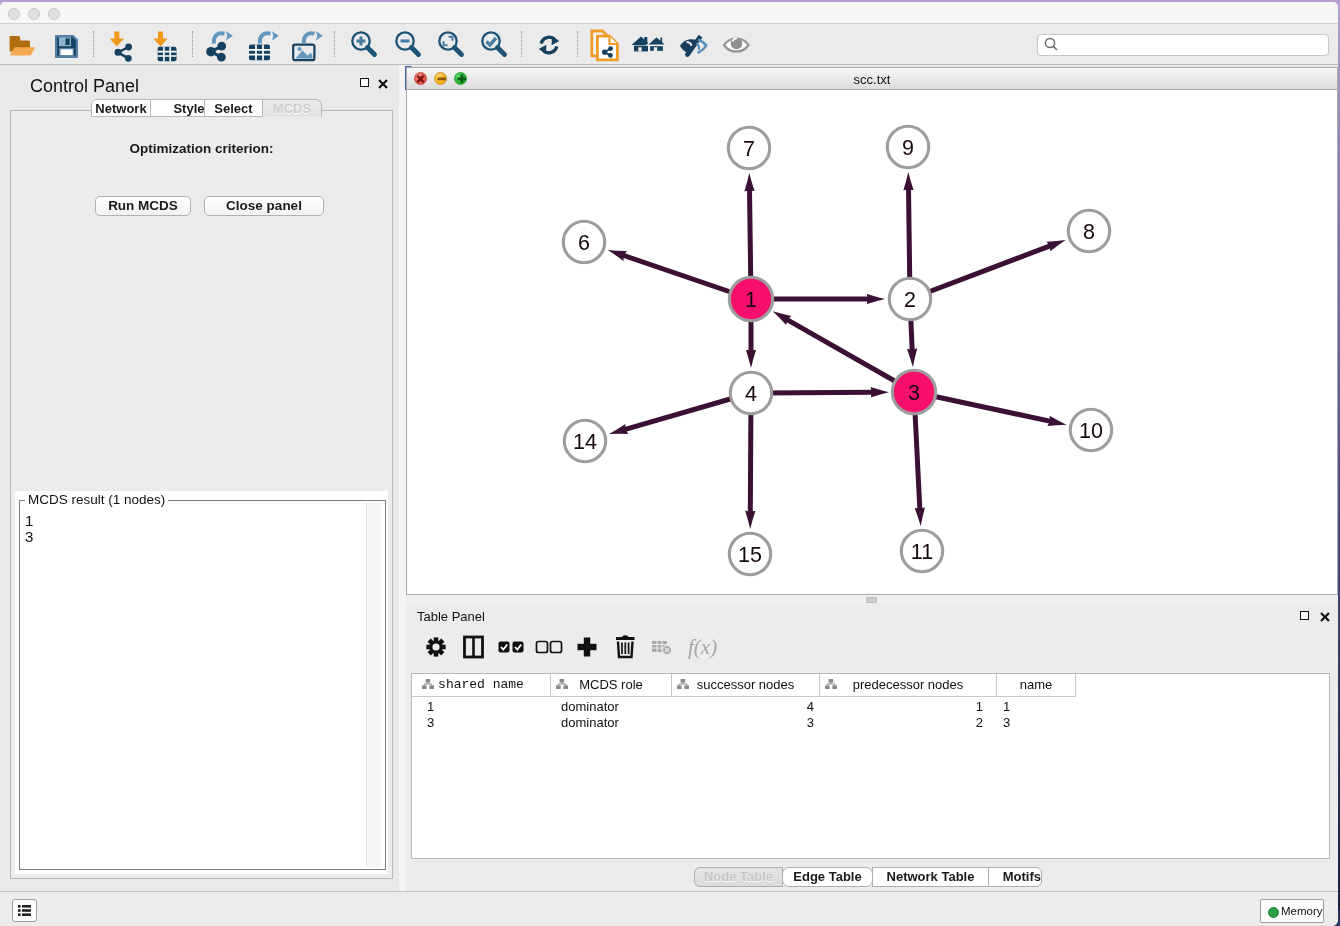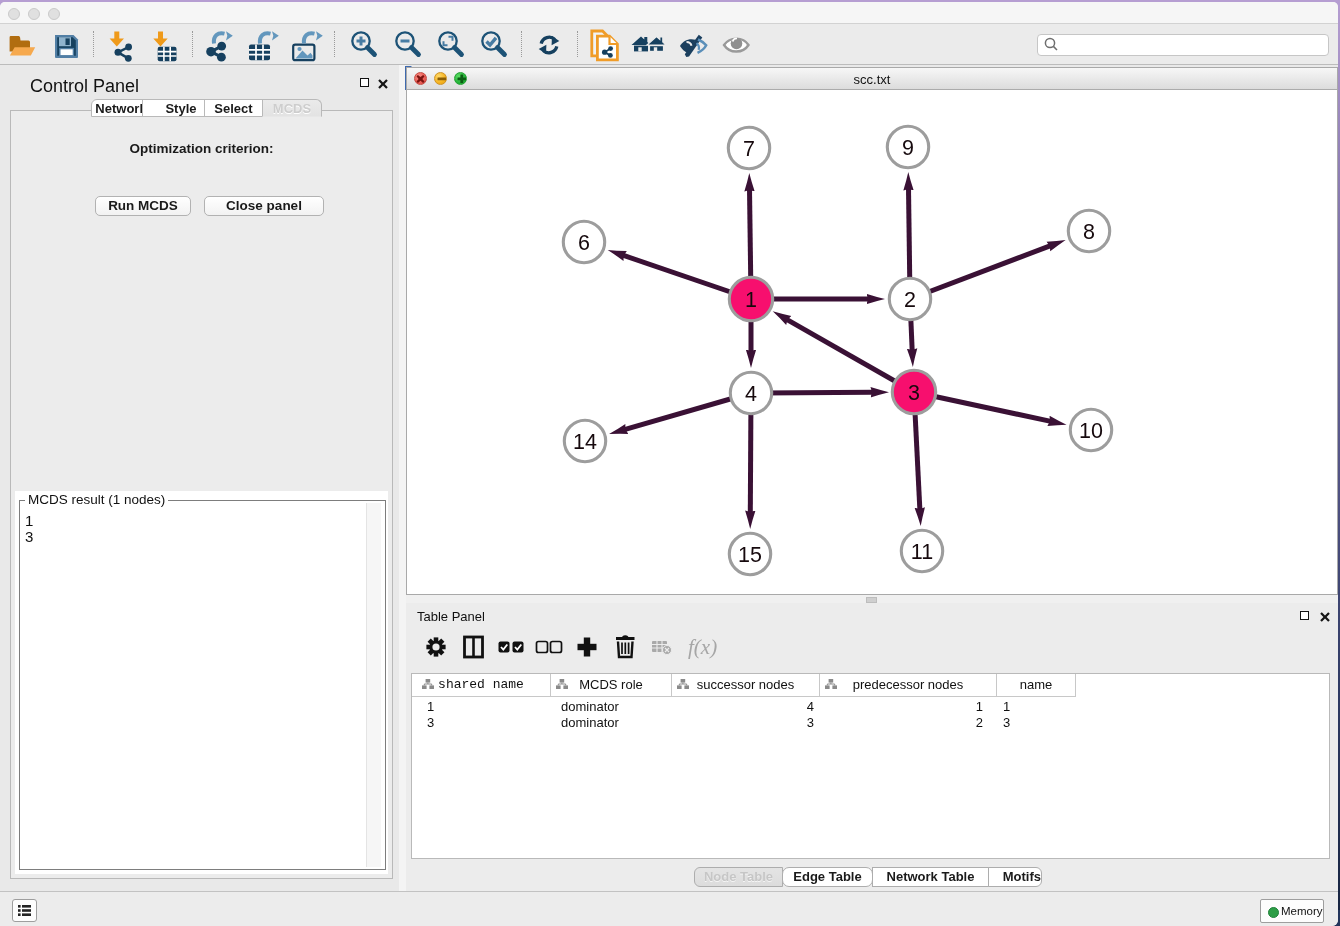--- a/index.html
+++ b/index.html
@@ -222,21 +222,21 @@
       <div class="btn" style="left:84px;width:96px;">Run MCDS</div>
       <div class="btn" style="left:193px;width:120px;">Close panel</div>
       <div id="mcds-white"></div>
       <div id="mcds-box">
         <div id="mcds-legend">MCDS result (1 nodes)</div>
         <div style="position:absolute;left:5px;top:12px;font-size:15px;color:#111;line-height:16px;">1<br>3</div>
         <div id="mcds-scroll"></div>
       </div>
     </div>
     <div class="tab" style="left:91px;width:60px;border-top-left-radius:6px;">Network</div>
-    <div class="tab" style="left:142px;width:78px;">Style</div>
+    <div class="tab" style="left:150px;width:78px;">Style</div>
     <div class="tab" style="left:204px;width:59px;">Select</div>
     <div class="tab" style="left:262px;width:60px;border-top-right-radius:6px;background:linear-gradient(#ebebeb,#e3e3e3);color:#cdcdcd;text-shadow:0 1px 0 #fff;border-bottom-color:#e7e7e7;">MCDS</div>
   </div>
 
   <div class="abs" style="left:399px;top:63px;width:7px;height:826px;background:#f4f4f4;"></div>
 
   <div class="abs" style="left:406px;top:593px;width:932px;height:8px;background:#f0f0f0;">
     <div class="abs" style="left:460px;top:2px;width:9px;height:4px;background:#cfcfcf;border:1px solid #bdbdbd;"></div>
   </div>
 

